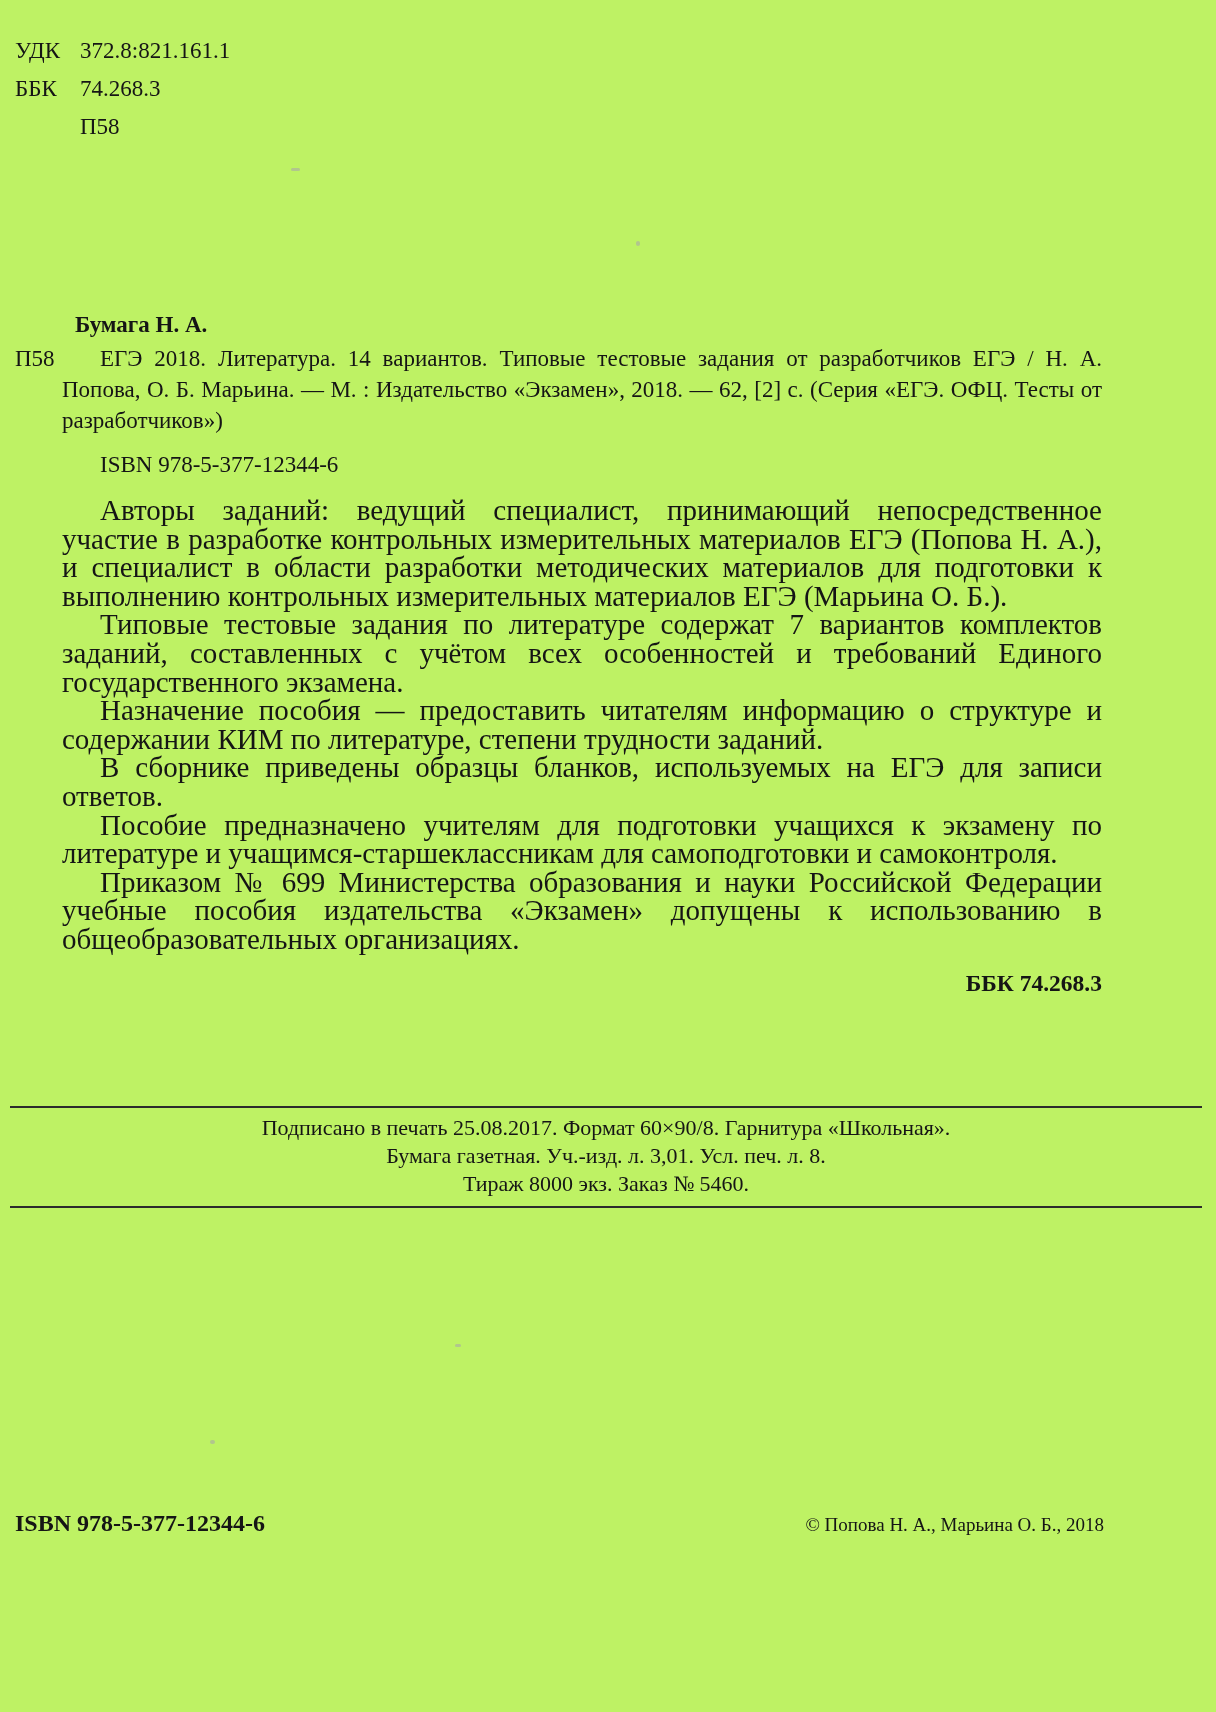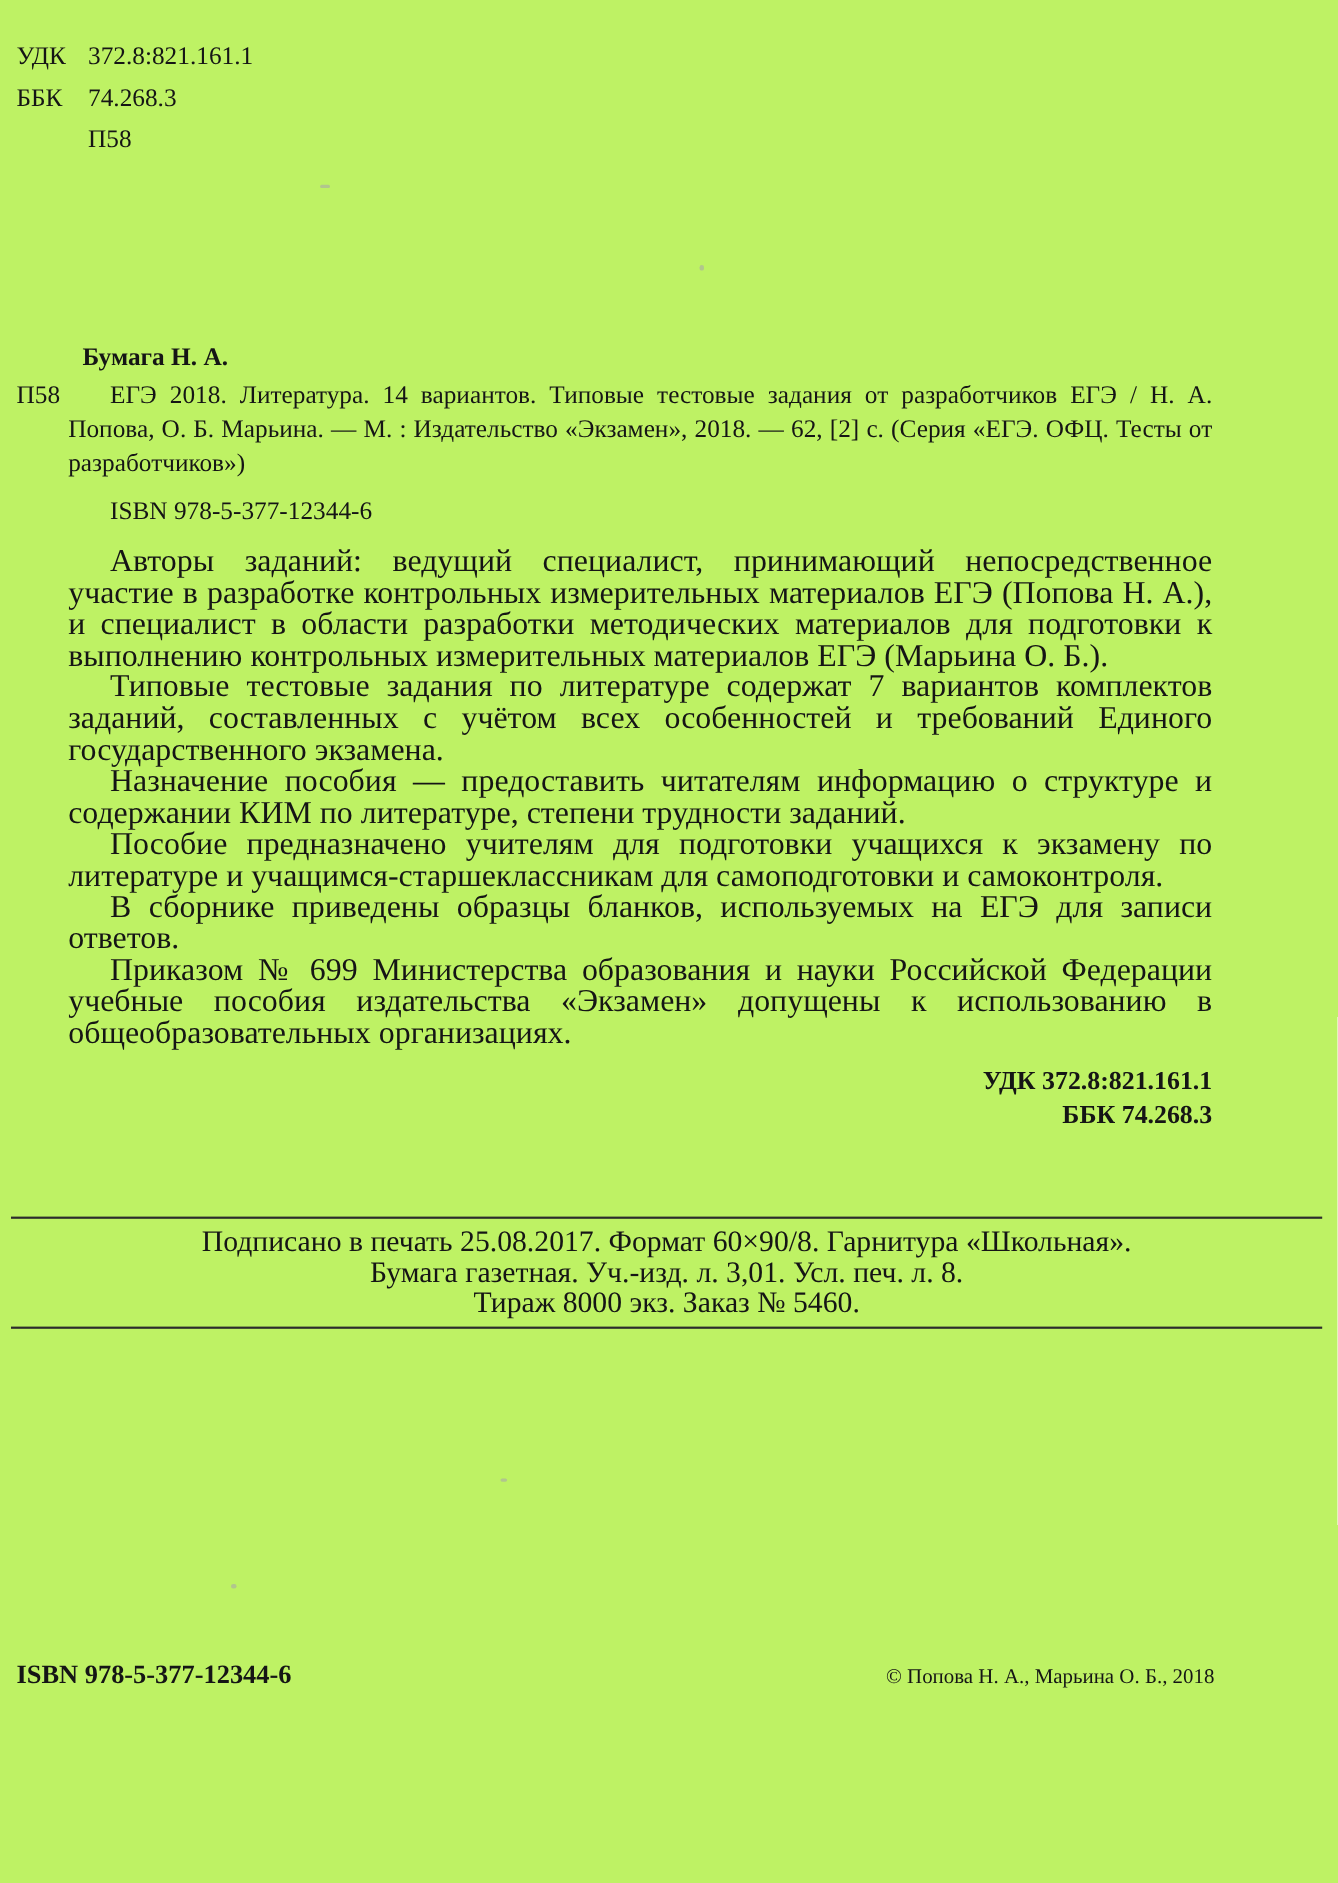--- a/index.html
+++ b/index.html
@@ -37,21 +37,21 @@
   .codes-right {
     margin-top: 14px; text-align: right; font-weight: bold;
     font-size: 23.5px; line-height: 31px;
   }
 
   
   .imprint {
     position: absolute; left: 10px; right: 14px; top: 1106px;
     border-top: 2.5px solid #2c2c2c; border-bottom: 2.5px solid #2c2c2c;
     text-align: center; padding: 6px 0 8px;
-    font-size: 27px; line-height: 28px;
+    font-size: 22px; line-height: 28px;
   }
 
   
   .footer-isbn {
     position: absolute; left: 15px; top: 1510px;
     font-weight: bold; font-size: 24px;
   }
   .footer-copy {
     position: absolute; right: 112px; top: 1508px;
     text-align: left; font-size: 19px; line-height: 34px;
@@ -94,27 +94,26 @@
     <p class="bib">
       <span class="margin-code">П58</span><span>ЕГЭ 2018. Литература. 14 вариантов. Типовые тестовые задания от разработчиков ЕГЭ / Н. А. Попова, О. Б. Марьина. — М. : Издательство «Экзамен», 2018. — 62, [2] с. (Серия «ЕГЭ. ОФЦ. Тесты от разработчиков»)</span>
     </p>
 
     <p class="isbn-top">ISBN 978-5-377-12344-6</p>
 
     <div class="annotation">
       <p>Авторы заданий: ведущий специалист, принимающий непосредственное участие в разработке контрольных измерительных материалов ЕГЭ (Попова Н. А.), и специалист в области разработки методических материалов для подготовки к выполнению контрольных измерительных материалов ЕГЭ (Марьина О. Б.).</p>
       <p>Типовые тестовые задания по литературе содержат 7 вариантов комплектов заданий, составленных с учётом всех особенностей и требований Единого государственного экзамена.</p>
       <p>Назначение пособия — предоставить читателям информацию о структуре и содержании КИМ по литературе, степени трудности заданий.</p>
+      <p>В сборнике приведены образцы бланков, используемых на ЕГЭ для записи ответов.</p>
       <p>Пособие предназначено учителям для подготовки учащихся к экзамену по литературе и учащимся-старшеклассникам для самоподготовки и самоконтроля.</p>
-      <p>В сборнике приведены образцы бланков, используемых на ЕГЭ для записи ответов.</p>
       <p>Приказом № 699 Министерства образования и науки Российской Федерации учебные пособия издательства «Экзамен» допущены к использованию в общеобразовательных организациях.</p>
     </div>
 
     <div class="codes-right">
-      <div>УДК 372.8:821.161.1</div>
       <div>ББК 74.268.3</div>
     </div>
   </div>
 
   <div class="imprint">
     <div>Подписано в печать 25.08.2017. Формат 60×90/8. Гарнитура «Школьная».</div>
     <div>Бумага газетная. Уч.-изд. л. 3,01. Усл. печ. л. 8.</div>
     <div>Тираж 8000 экз. Заказ № 5460.</div>
   </div>
 

